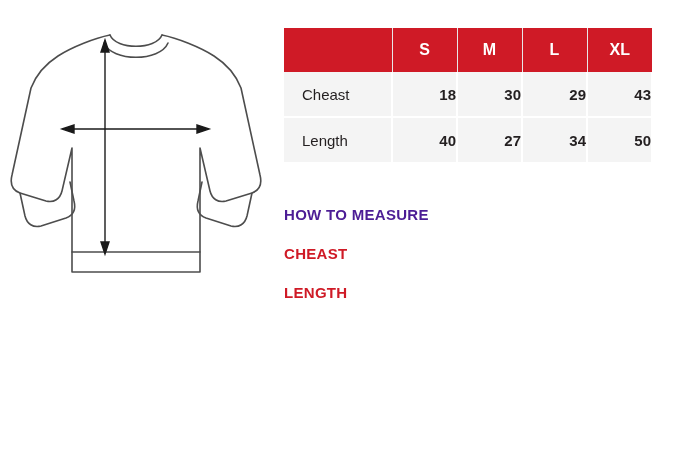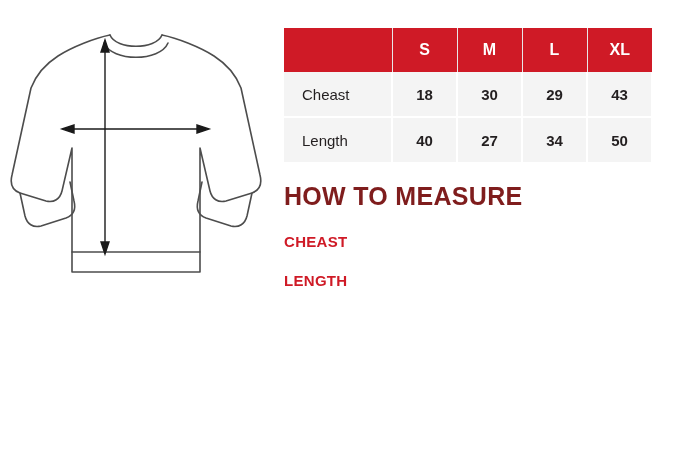--- a/index.html
+++ b/index.html
@@ -66,40 +66,41 @@
   }
   table.size-table thead th.corner {
     background: #cf1a26;
   }
   table.size-table tbody td {
     background: #f4f4f4;
     color: #231f20;
     font-weight: bold;
     border-bottom: 2px solid #ffffff;
     border-right: 2px solid #ffffff;
+    text-align: right;
   }
   table.size-table tbody tr:last-child td {
     border-bottom: none;
   }
   table.size-table tbody td.row-label {
     text-align: left;
     padding-left: 18px;
     font-weight: normal;
     font-size: 15px;
   }
   col.label-col { width: 108px; }
   col.size-col  { width: 65px; }
 
   
   .how-title {
-    margin-top: 20px;
-    font-size: 25px;
+    margin-top: 44px;
+    font-size: 15px;
     font-weight: bold;
     letter-spacing: .3px;
-    color: #7f1d1d;
+    color: #4c1d95;
   }
   .section {
     margin-top: 22px;
   }
   .section-heading {
     color: #cf1a26;
     font-size: 15px;
     font-weight: bold;
     letter-spacing: .3px;
     margin-bottom: 8px;

